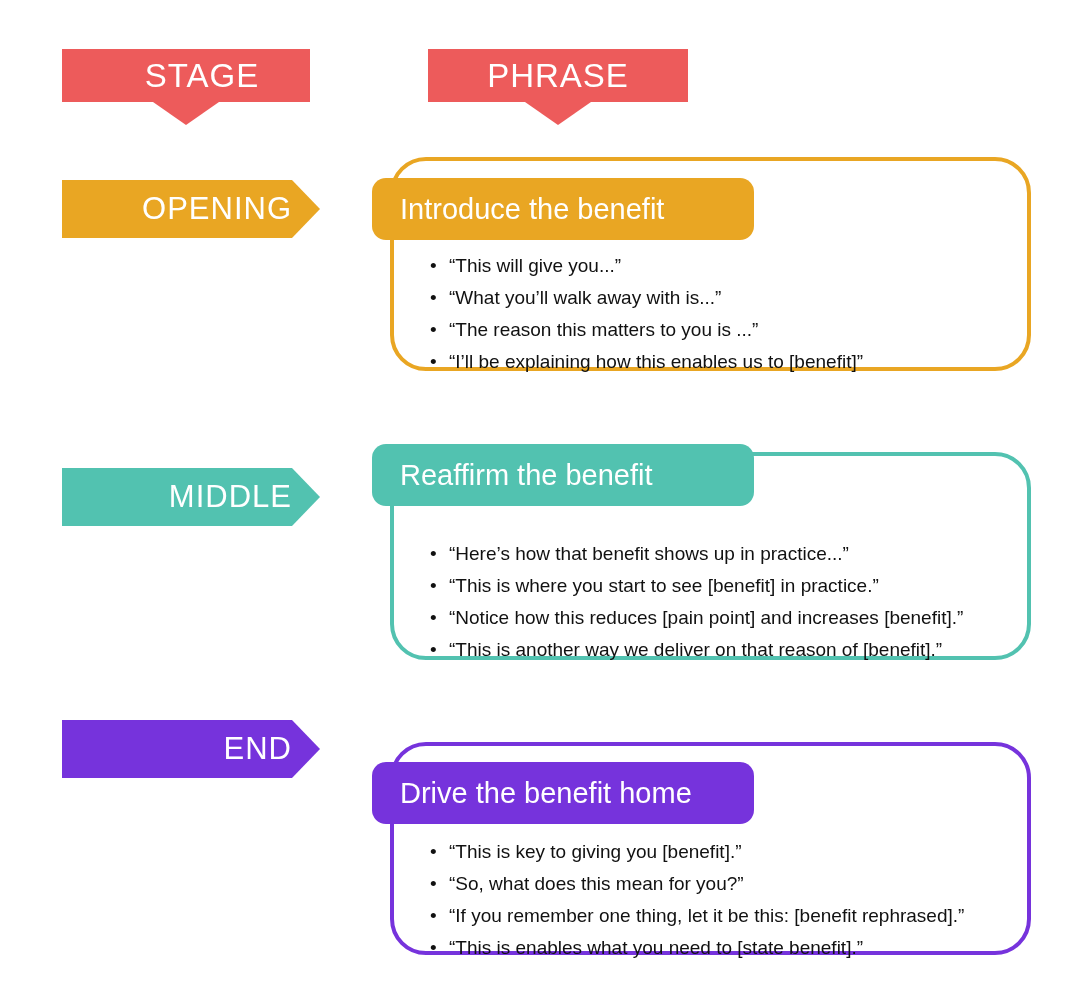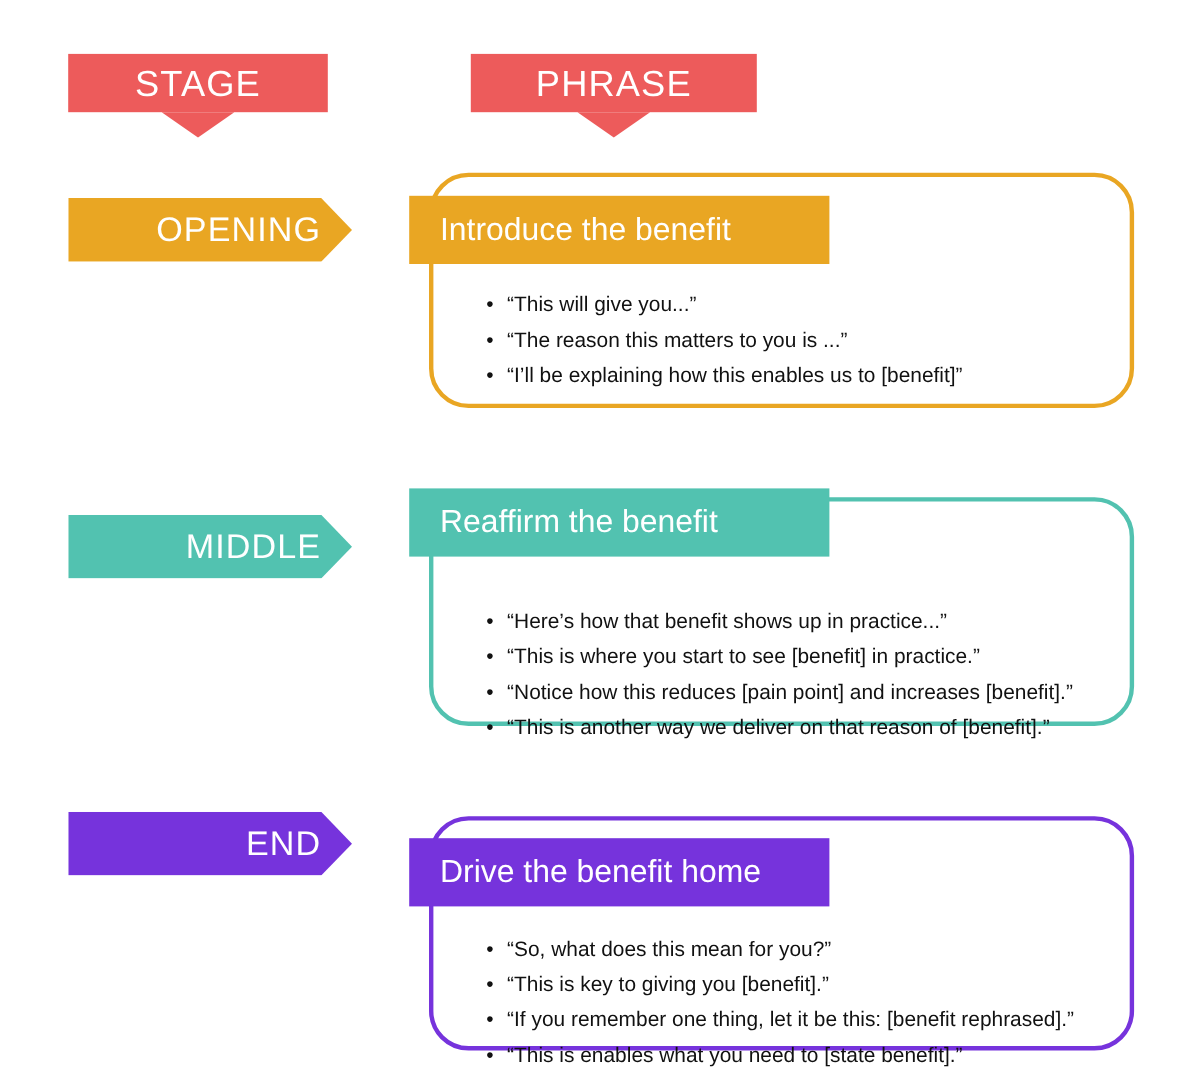--- a/index.html
+++ b/index.html
@@ -18,21 +18,21 @@
     top: 49px;
     height: 53px;
     background: var(--accent);
     color: #ffffff;
     font-size: 33px;
     letter-spacing: 1px;
     display: flex;
     align-items: center;
     justify-content: center;
   }
-  .banner-stage  { left: 62px;  width: 236px; }
+  .banner-stage  { left: 62px;  width: 216px; padding-left: 32px; }
   .banner-phrase { left: 428px; width: 260px; }
   .pointer-down {
     position: absolute;
     top: 100%;
     left: 50%;
     transform: translateX(-50%);
     width: 0; height: 0;
     border-left: 33px solid transparent;
     border-right: 33px solid transparent;
     border-top: 23px solid var(--accent);
@@ -74,27 +74,28 @@
     width: 382px;
     height: 62px;
     background: var(--accent);
     color: #ffffff;
     font-size: 29px;
     display: flex;
     align-items: center;
     box-sizing: border-box;
     padding-left: 28px;
     z-index: 2;
+    border-radius: 14px;
   }
 
   
   .bullets {
     position: absolute;
     left: 424px;
-    margin: 16px;
+    margin: 4px;
     padding: 0;
     list-style: none;
     z-index: 1;
   }
   .bullets li {
     position: relative;
     font-size: 19px;
     line-height: 32px;
     color: #111111;
     padding-left: 21px;
@@ -111,21 +112,21 @@
   .r1 .stage-arrow   { top: 180px; }
   .r1 .phrase-box    { top: 157px; height: 214px; }
   .r1 .phrase-header { top: 178px; }
   .r1 .bullets       { top: 246px; }
 
   .r2 .stage-arrow   { top: 468px; }
   .r2 .phrase-box    { top: 452px; height: 208px; }
   .r2 .phrase-header { top: 444px; }
   .r2 .bullets       { top: 534px; }
 
-  .r3 .stage-arrow   { top: 738px; }
+  .r3 .stage-arrow   { top: 720px; }
   .r3 .phrase-box    { top: 742px; height: 213px; }
   .r3 .phrase-header { top: 762px; }
   .r3 .bullets       { top: 832px; }
 </style>
 </head>
 <body>
 
 <div class="canvas">
 
   <div class="banner banner-stage" style="--accent: #ED5B5B;">
@@ -140,20 +141,21 @@
   <section class="row r1" style="--accent: #E9A623;">
     <div class="stage-arrow">
       <span>OPENING</span>
     </div>
     <div class="phrase-box"></div>
     <div class="phrase-header">
       <span>Introduce the benefit</span>
     </div>
     <ul class="bullets">
       <li>“This will give you...”</li>
+      <li>“What you’ll walk away with is...”</li>
       <li>“The reason this matters to you is ...”</li>
       <li>“I’ll be explaining how this enables us to [benefit]”</li>
     </ul>
   </section>
 
   <section class="row r2" style="--accent: #52C2B0;">
     <div class="stage-arrow">
       <span>MIDDLE</span>
     </div>
     <div class="phrase-box"></div>
@@ -170,20 +172,20 @@
 
   <section class="row r3" style="--accent: #7633DC;">
     <div class="stage-arrow">
       <span>END</span>
     </div>
     <div class="phrase-box"></div>
     <div class="phrase-header">
       <span>Drive the benefit home</span>
     </div>
     <ul class="bullets">
+      <li>“This is key to giving you [benefit].”</li>
       <li>“So, what does this mean for you?”</li>
-      <li>“This is key to giving you [benefit].”</li>
       <li>“If you remember one thing, let it be this: [benefit rephrased].”</li>
       <li>“This is enables what you need to [state benefit].”</li>
     </ul>
   </section>
 
 </div>
 
 </body></html>

